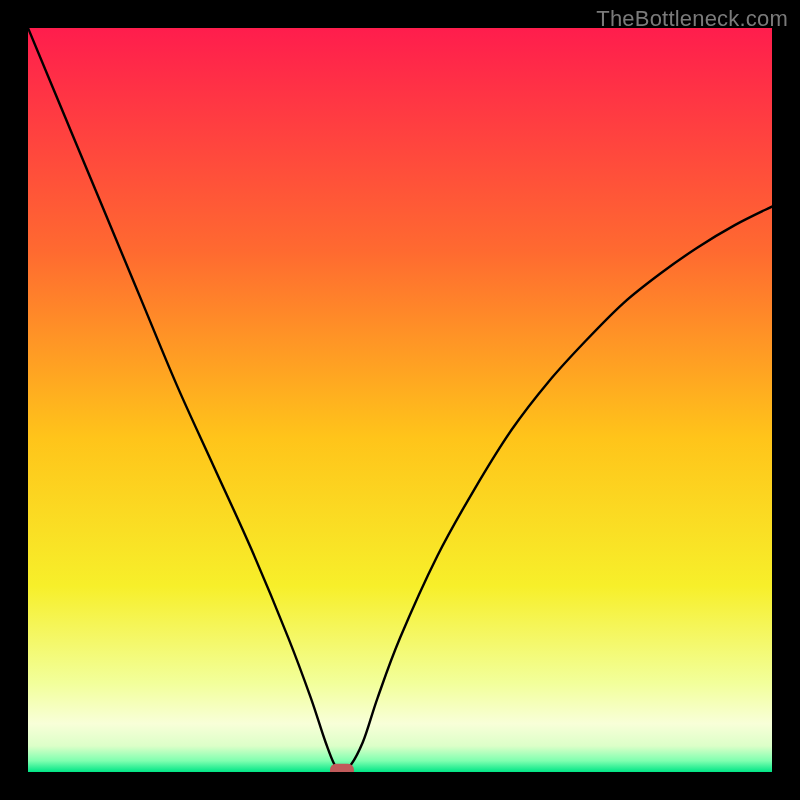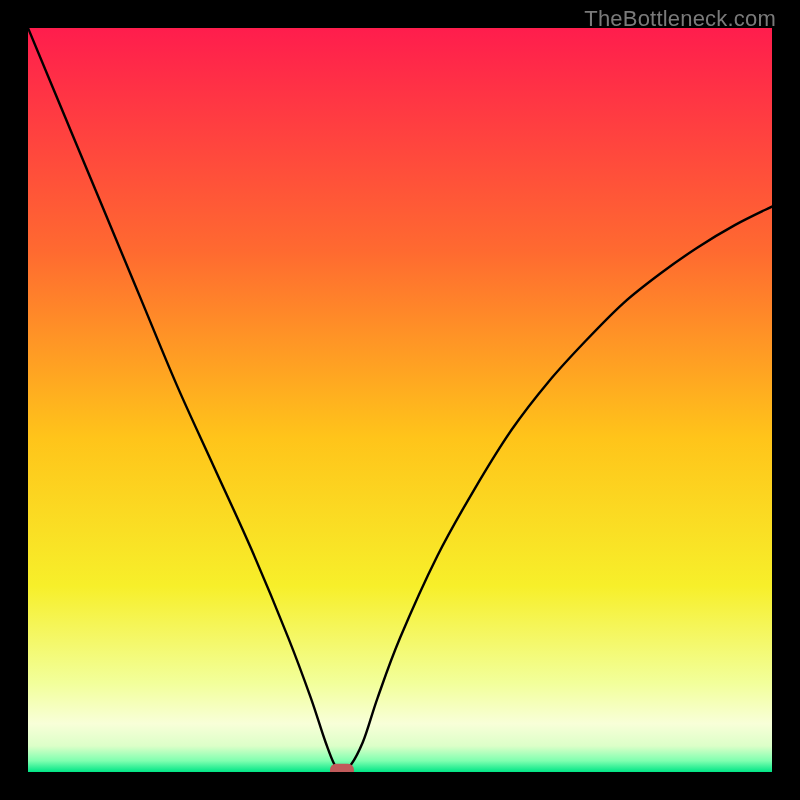--- a/index.html
+++ b/index.html
@@ -13,21 +13,21 @@
   }
   .frame {
     width: 800px;
     height: 800px;
     position: relative;
     background: #000;
   }
   .watermark {
     position: absolute;
     top: 6px;
-    right: 24px;
+    right: 12px;
     color: #7a7a7a;
     font-size: 22px;
     font-weight: 500;
     letter-spacing: 0.2px;
     z-index: 10;
   }
   .plot {
     position: absolute;
     left: 28px;
     top: 28px;

